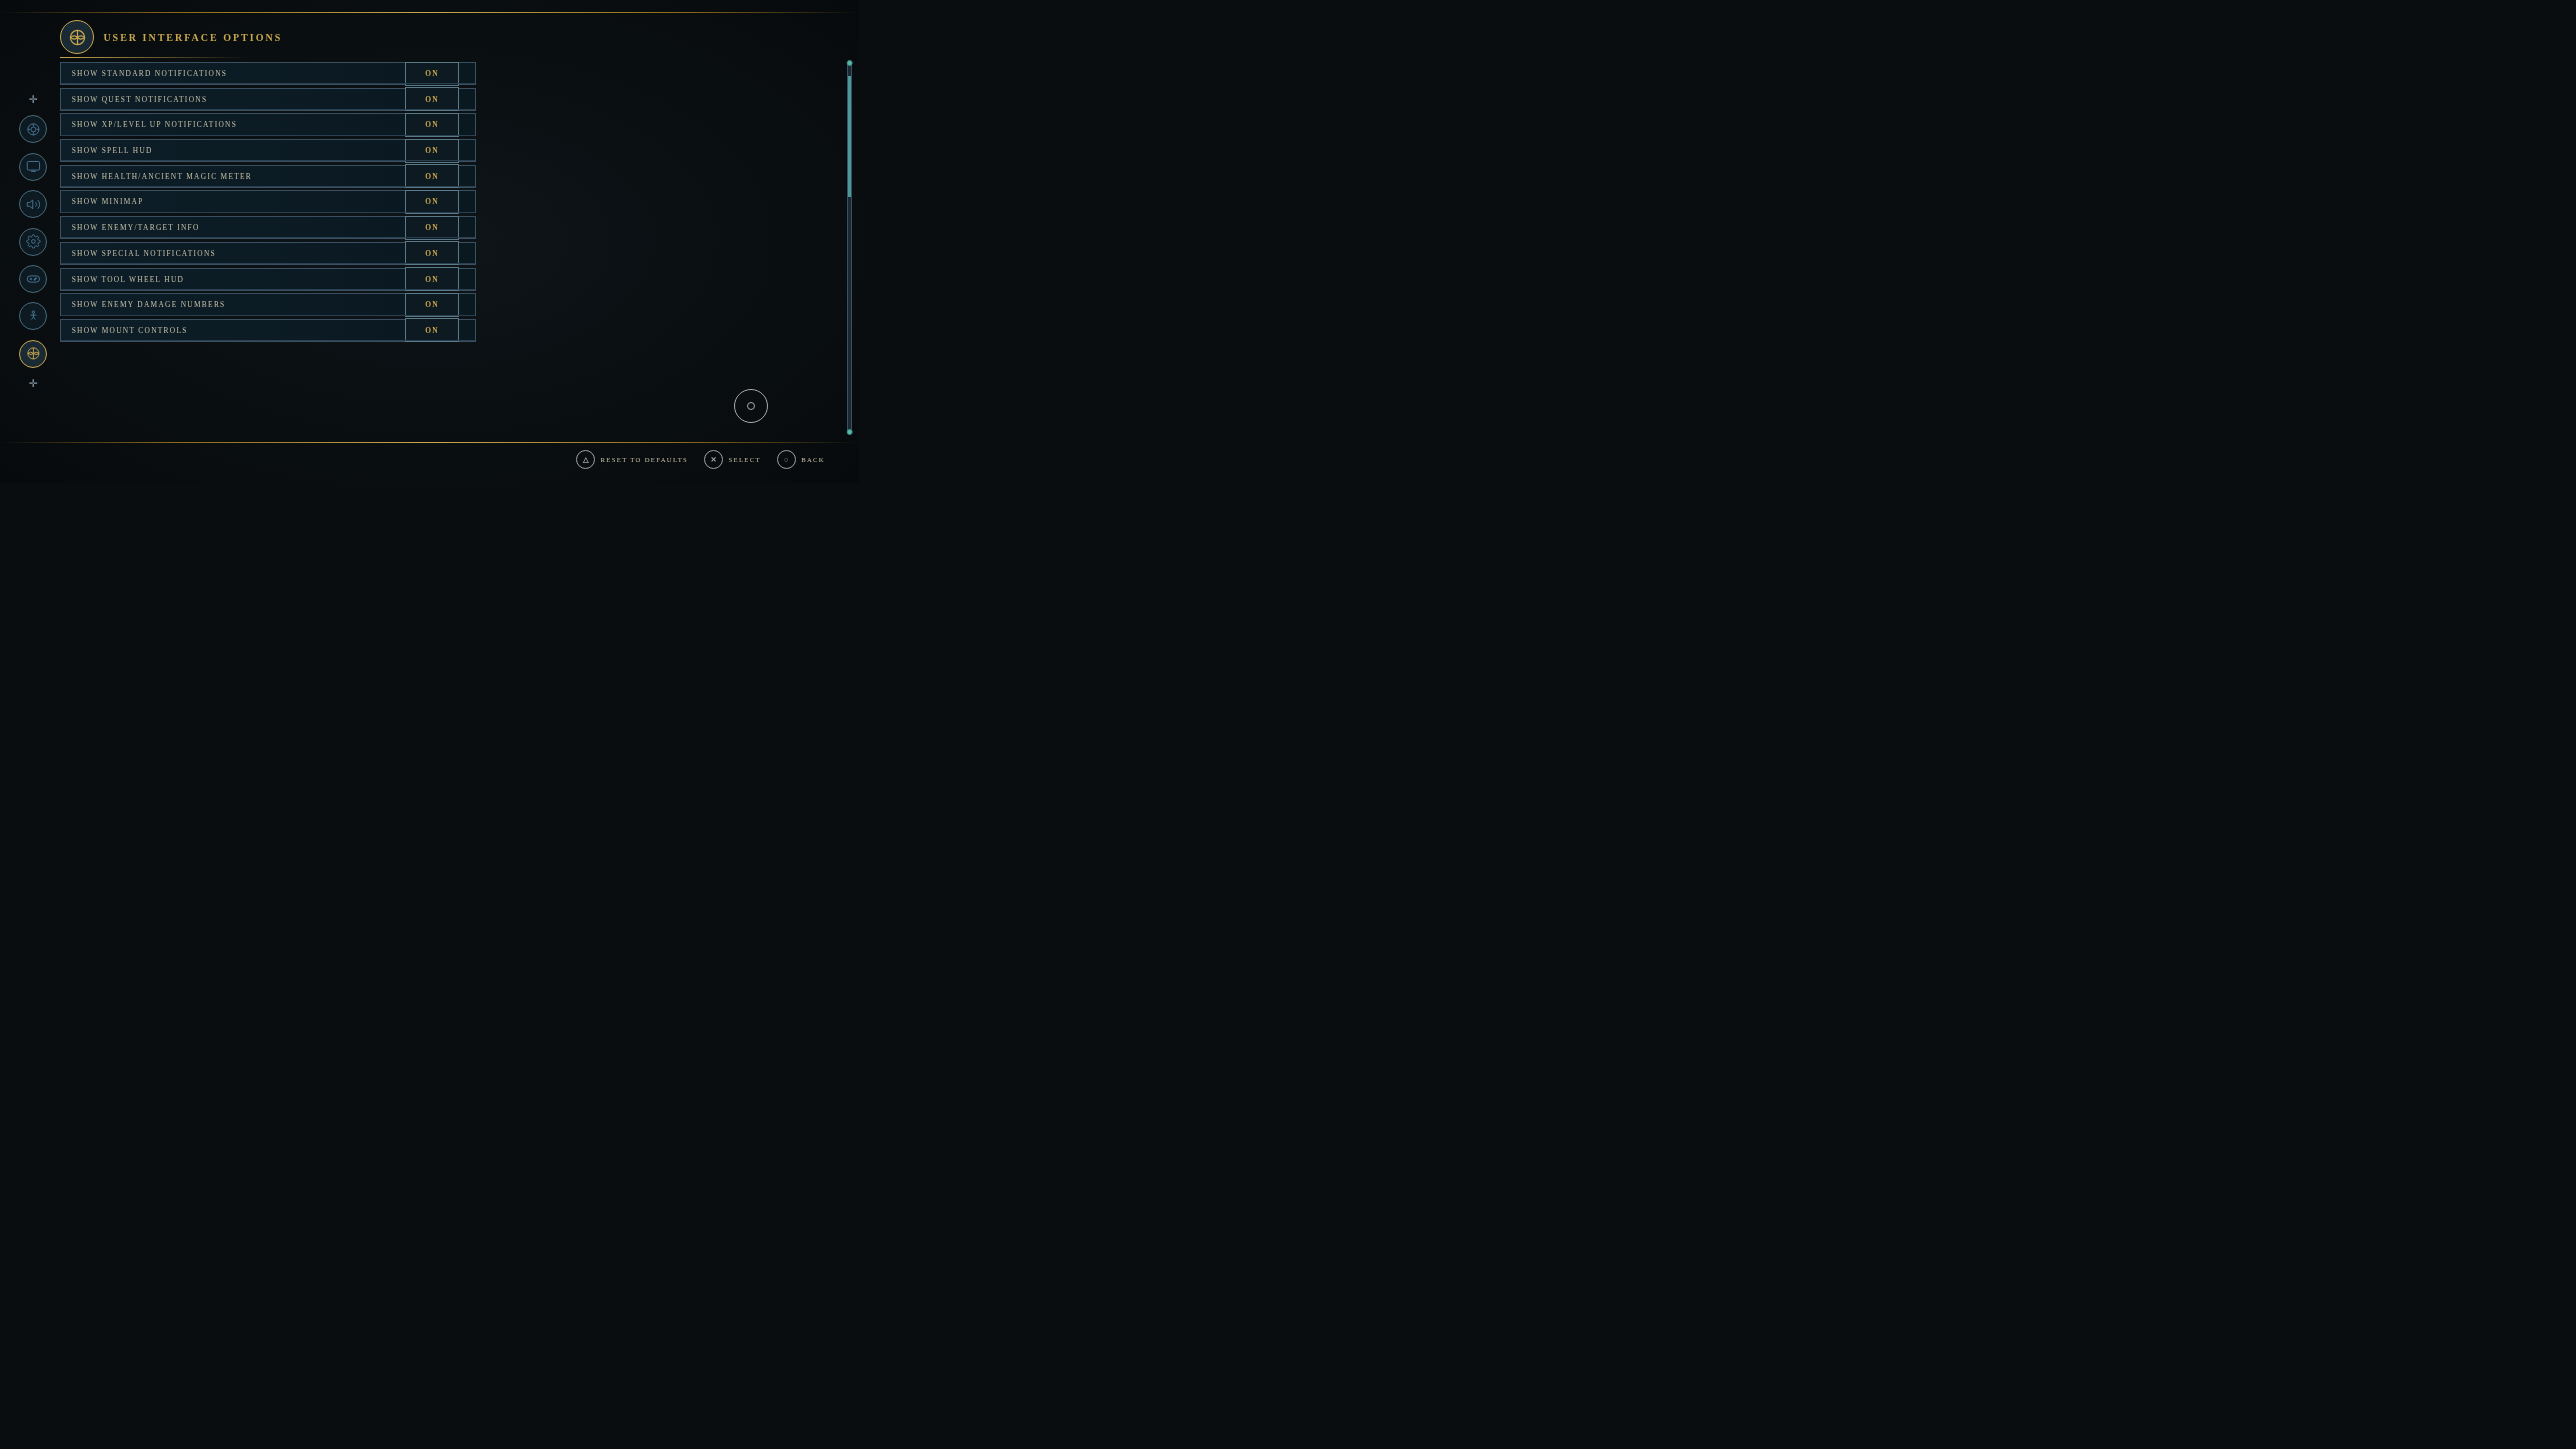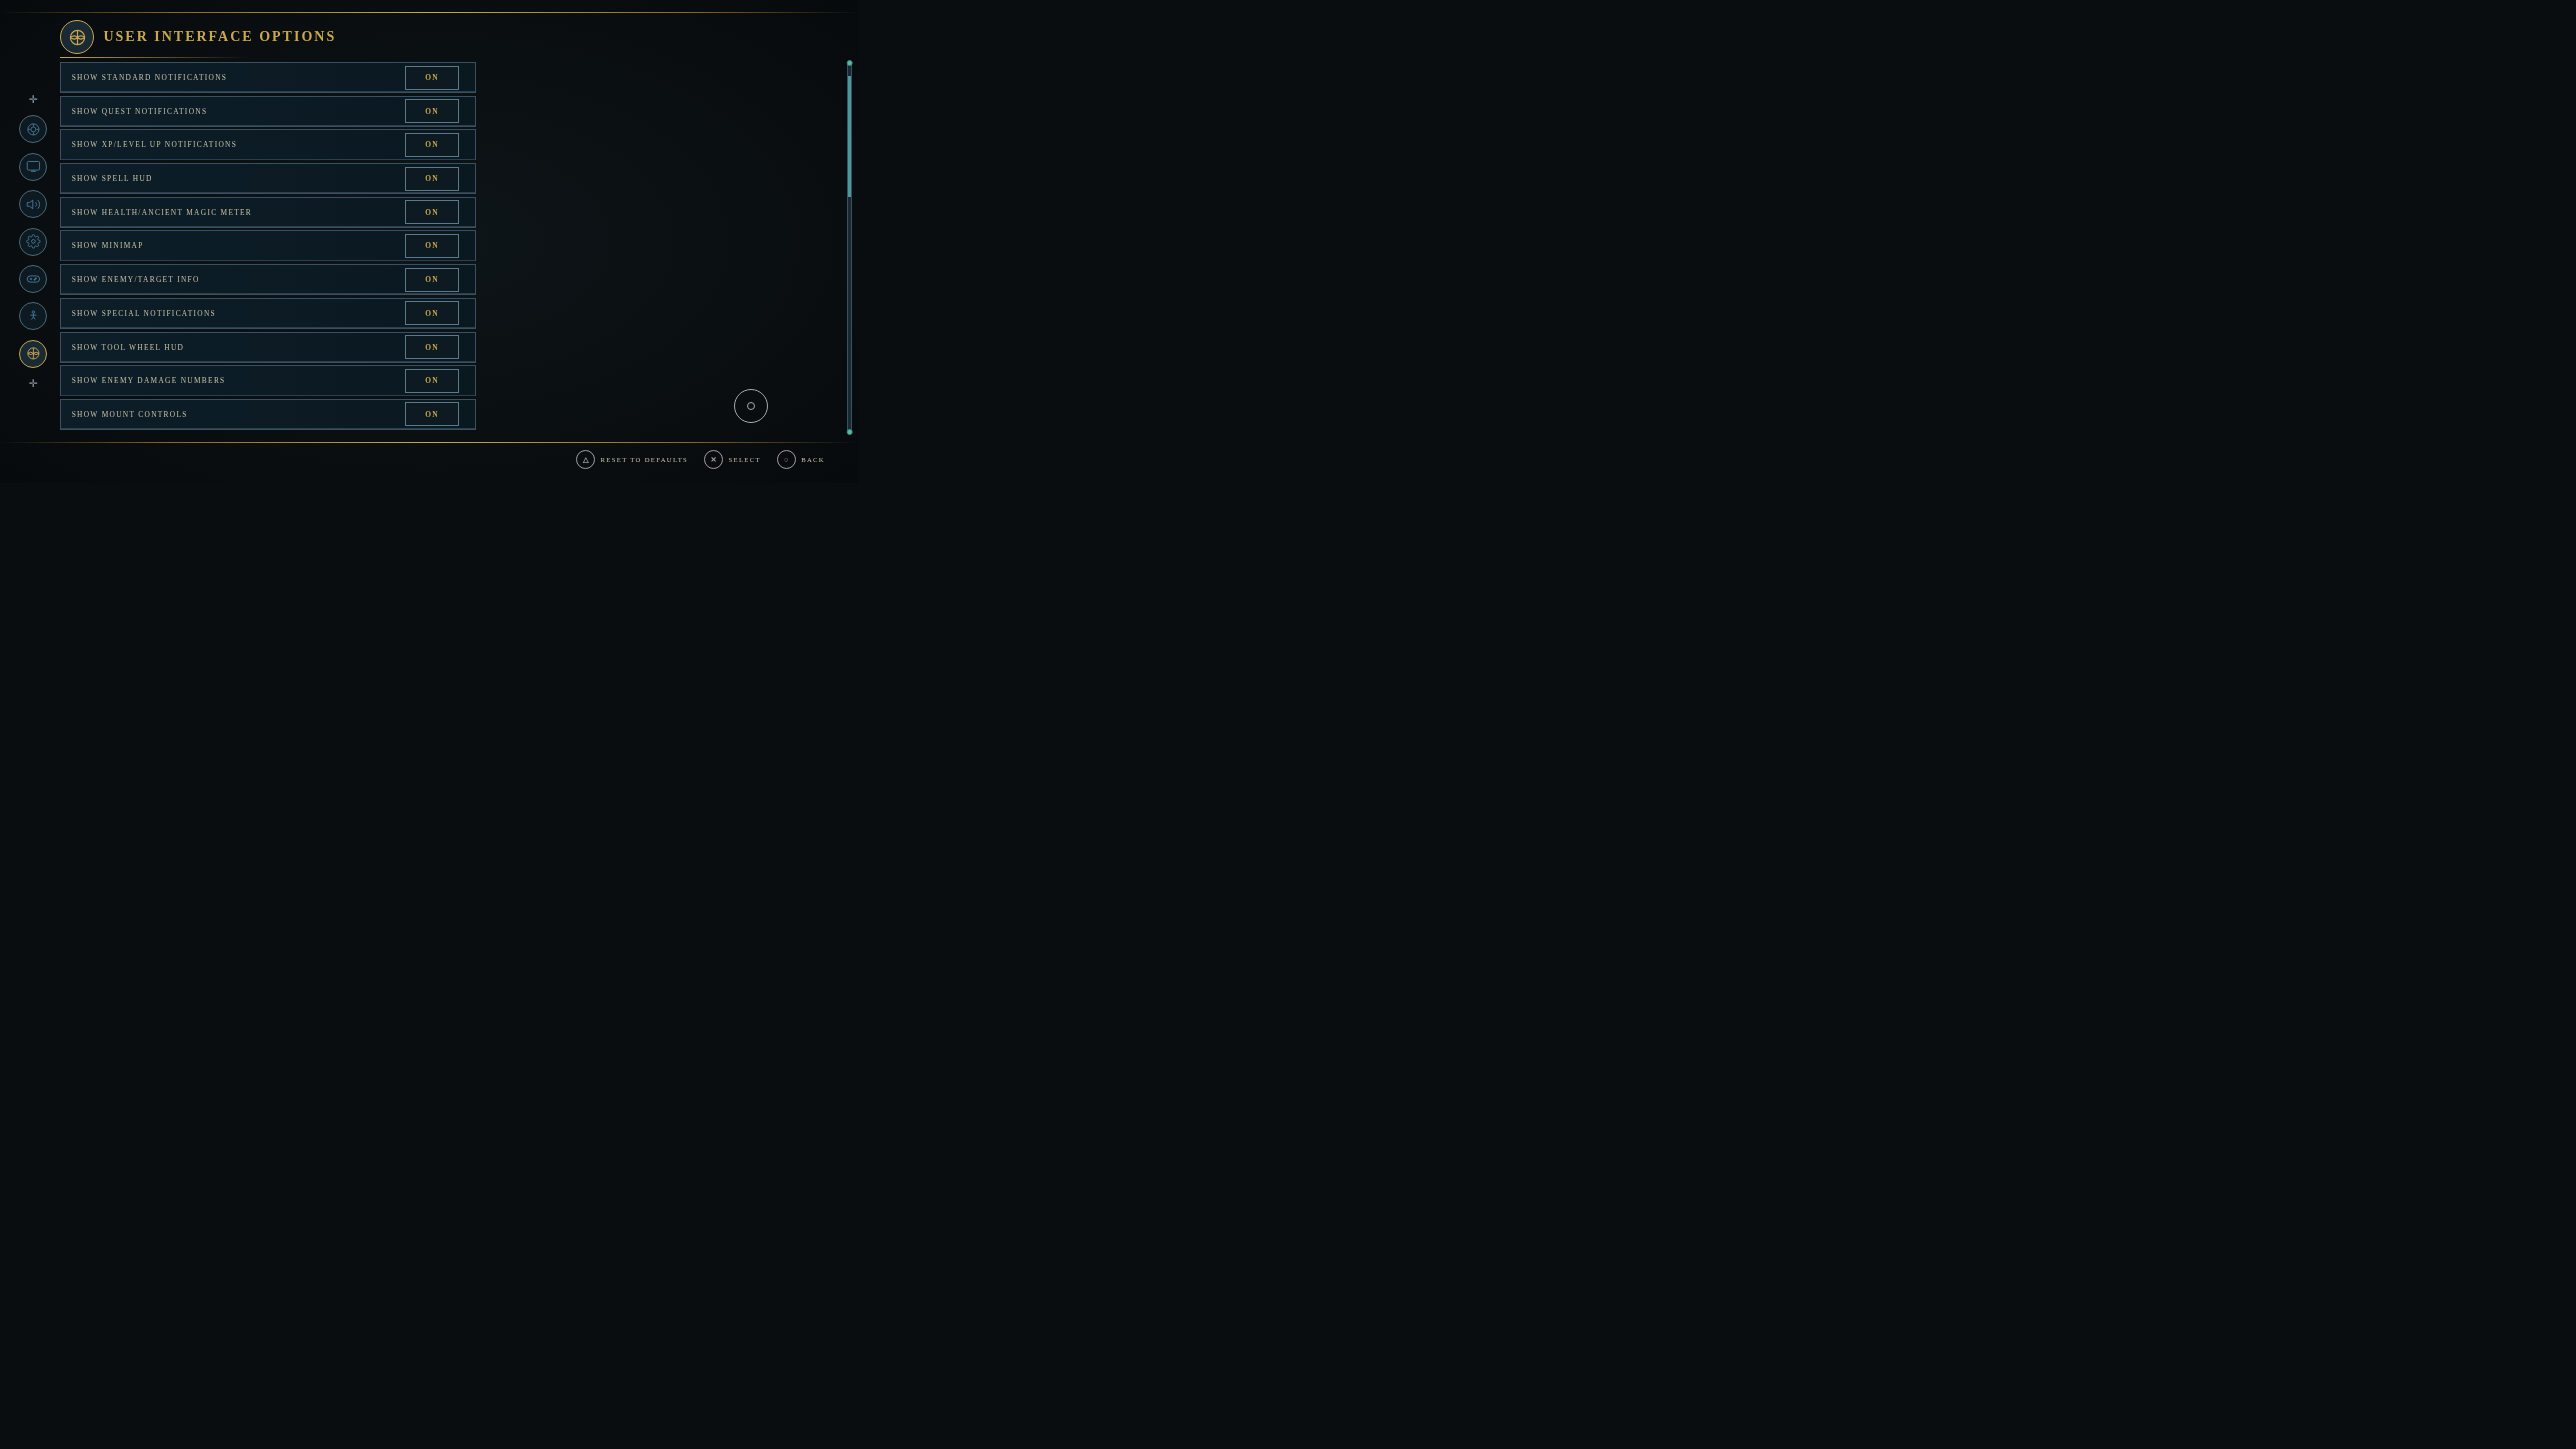--- a/index.html
+++ b/index.html
@@ -87,21 +87,21 @@
       border-radius: 50%;
       border: 1.3px solid #c9a84c;
       background: #1a2a35;
       display: flex;
       align-items: center;
       justify-content: center;
     }
 
     .header-title {
       color: #c9a84c;
-      font-size: 14px;
+      font-size: 10px;
       font-weight: bold;
       letter-spacing: 2px;
       text-transform: uppercase;
       text-align: right;
     }
 
     .header-underline {
       position: absolute;
       left: 60px;
       top: 57px;
@@ -116,21 +116,21 @@
       left: 60px;
       top: 62px;
       width: 416px;
       bottom: 50px;
       overflow: hidden;
     }
 
     .setting-row {
       display: flex;
       align-items: center;
-      height: 31px;
+      height: 23px;
       margin-bottom: 2.7px;
       border: 0.7px solid #3a5060;
       background: linear-gradient(90deg, #0d1e28 0%, #0a1820 100%);
       cursor: pointer;
       position: relative;
     }
 
     .setting-row::before {
       content: '';
       position: absolute;

